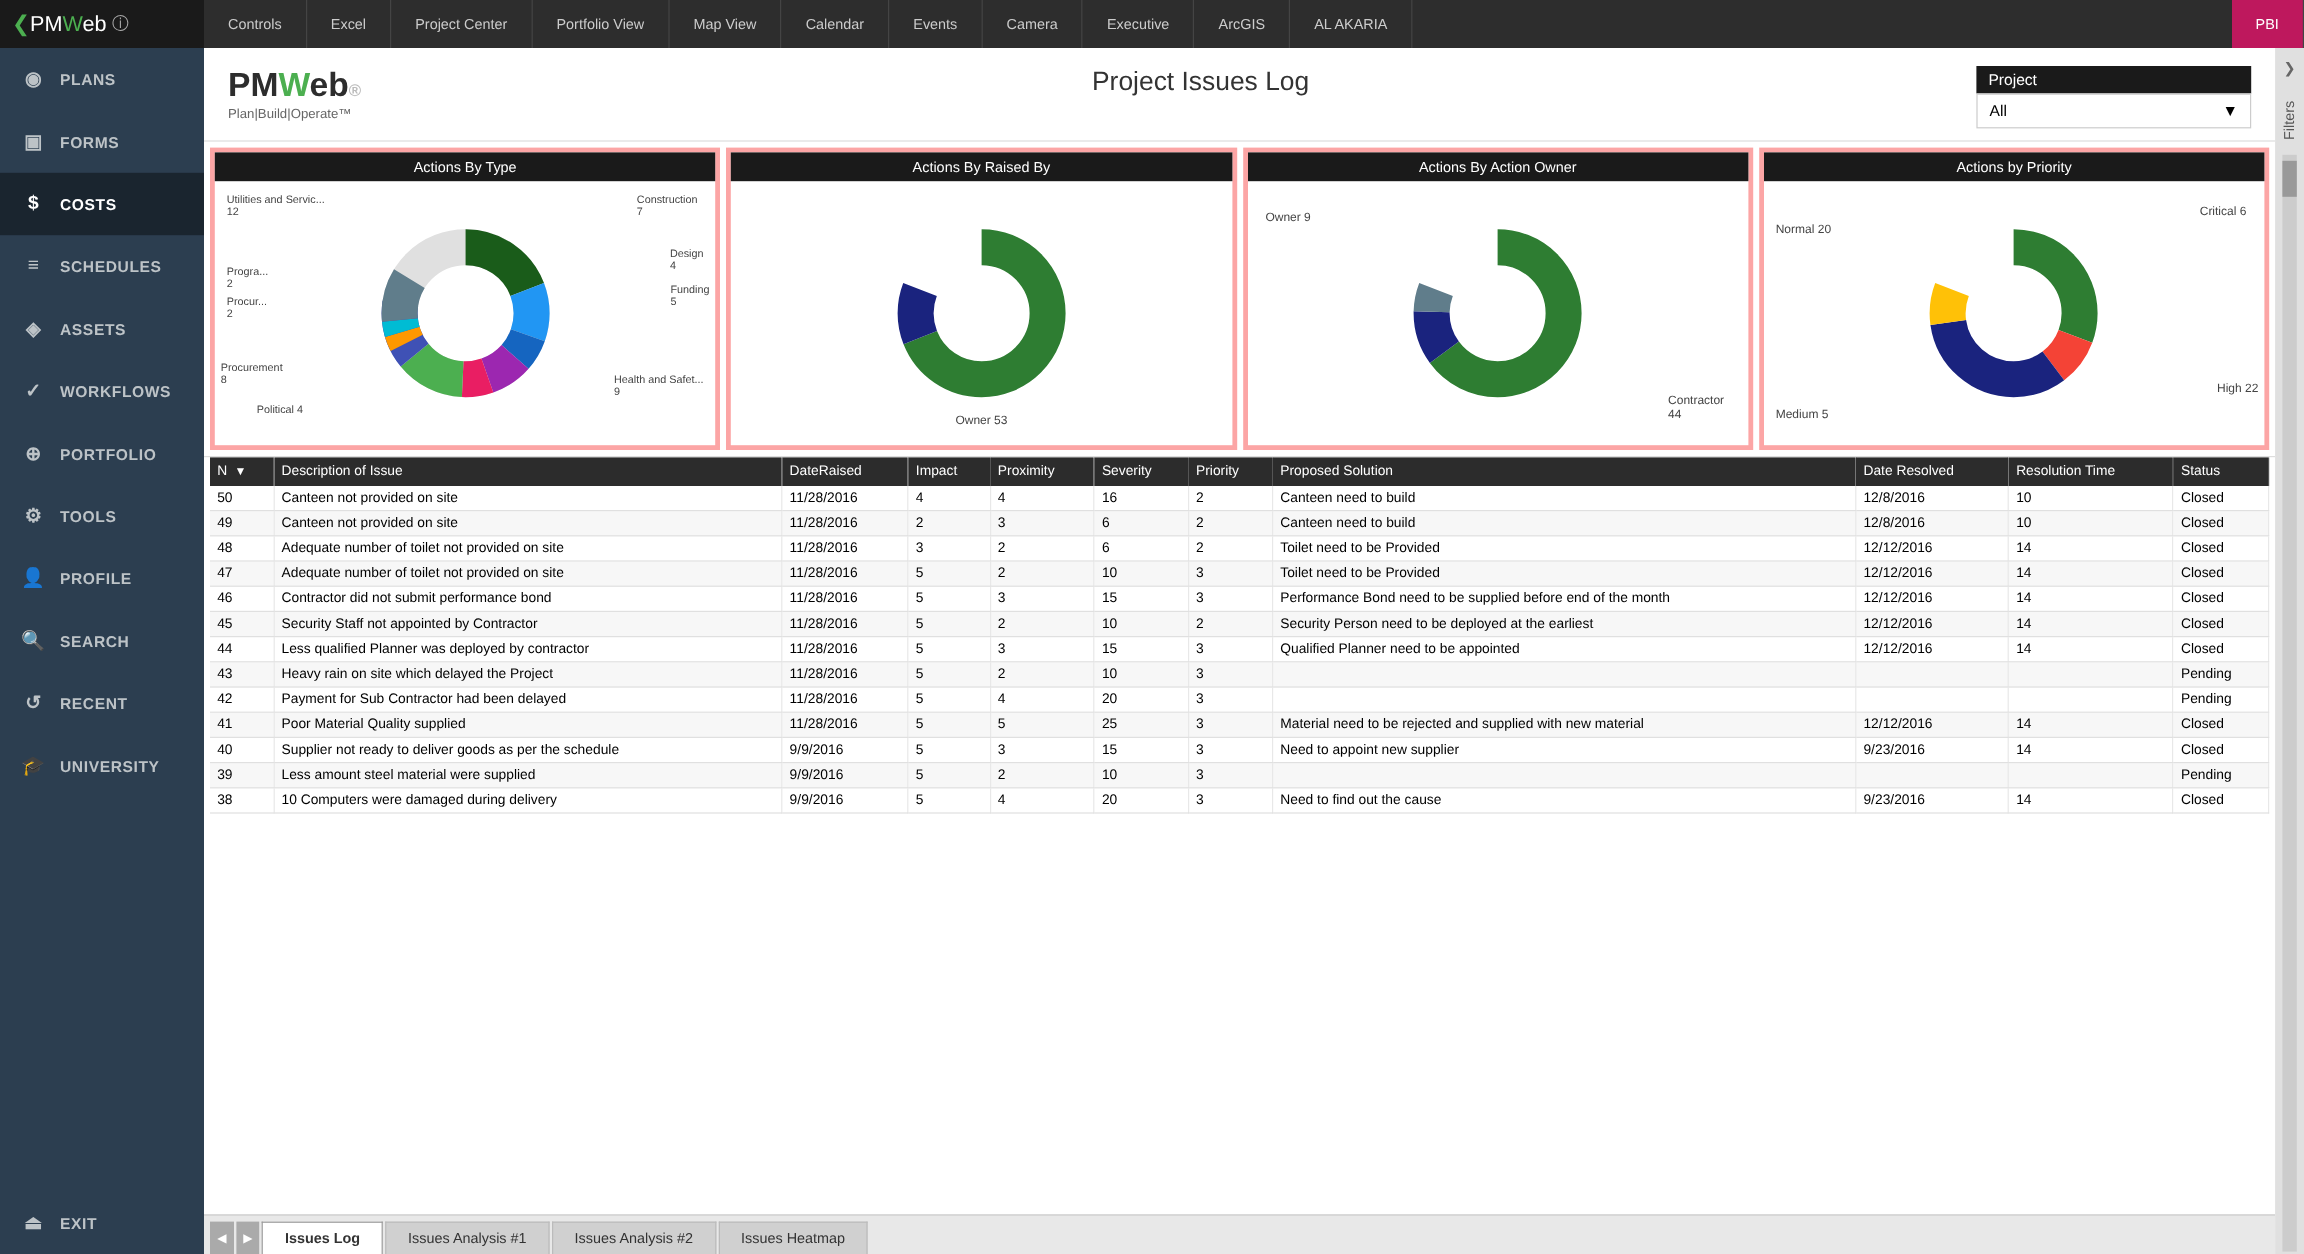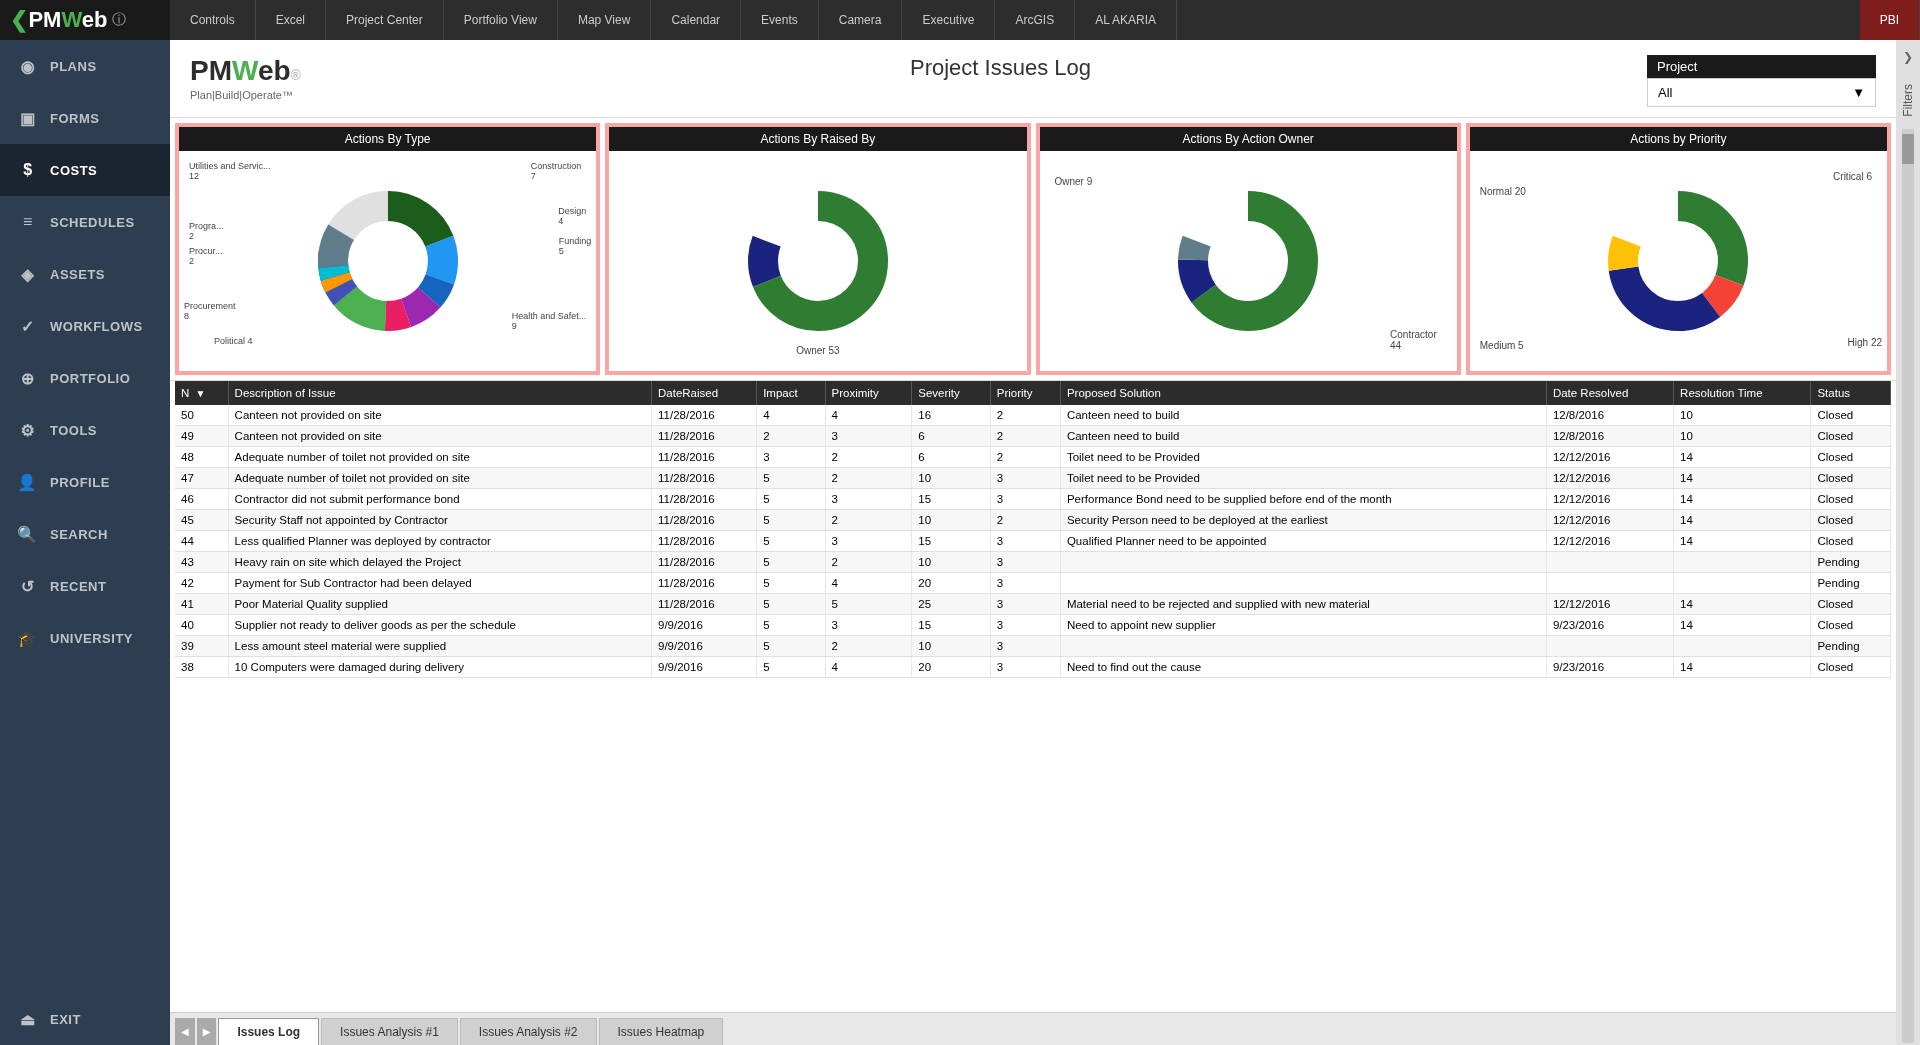--- a/index.html
+++ b/index.html
@@ -15,40 +15,40 @@
     }
     .top-nav-logo {
       width: 170px;
       background: #1a1a1a;
       height: 100%;
       display: flex;
       align-items: center;
       padding: 0 10px;
     }
     .logo-text {
-      font-size: 22px;
-      font-weight: bold;
+      font-size: 18px;
+      font-weight: normal;
       color: white;
     }
     .logo-text span { color: #4caf50; }
     .top-nav-items {
       display: flex;
       flex: 1;
       height: 100%;
     }
     .top-nav-item {
       padding: 0 20px;
       color: #ccc;
       font-size: 12px;
       display: flex;
       align-items: center;
       cursor: pointer;
       border-right: 1px solid #444;
     }
-    .top-nav-item.pbi { background: #7f1d1d; color: white; margin-left: auto; text-align: right; }
+    .top-nav-item.pbi { background: #be185d; color: white; margin-left: auto; text-align: right; }
 
     .main-container {
       display: flex;
       flex: 1;
       overflow: hidden;
     }
 
     
     .sidebar {
       width: 170px;
@@ -472,21 +472,21 @@
             <div class="donut-container">
               <svg width="160" height="160" viewBox="0 0 160 160">
                 <circle cx="80" cy="80" r="55" fill="none" stroke="#2e7d32" stroke-width="30" stroke-dasharray="106 279" stroke-dashoffset="0" transform="rotate(-90 80 80)"></circle>
                 <circle cx="80" cy="80" r="55" fill="none" stroke="#f44336" stroke-width="30" stroke-dasharray="31 279" stroke-dashoffset="-106" transform="rotate(-90 80 80)"></circle>
                 <circle cx="80" cy="80" r="55" fill="none" stroke="#1a237e" stroke-width="30" stroke-dasharray="114 279" stroke-dashoffset="-137" transform="rotate(-90 80 80)"></circle>
                 <circle cx="80" cy="80" r="55" fill="none" stroke="#ffc107" stroke-width="30" stroke-dasharray="28 279" stroke-dashoffset="-251" transform="rotate(-90 80 80)"></circle>
                 <circle cx="80" cy="80" r="35" fill="white"></circle>
               </svg>
               <div class="donut-label" style="top:30px;left:5px;font-size:10px">Normal 20</div>
               <div class="donut-label" style="top:15px;right:10px;font-size:10px">Critical 6</div>
-              <div class="donut-label" style="bottom:18px;right:0px;font-size:10px">High 22</div>
+              <div class="donut-label" style="bottom:36px;right:0px;font-size:10px">High 22</div>
               <div class="donut-label" style="bottom:15px;left:5px;font-size:10px">Medium 5</div>
             </div>
           </div>
         </div>
 
       </div>
 
       <div class="table-section">
         <table class="data-table">
           <thead>

